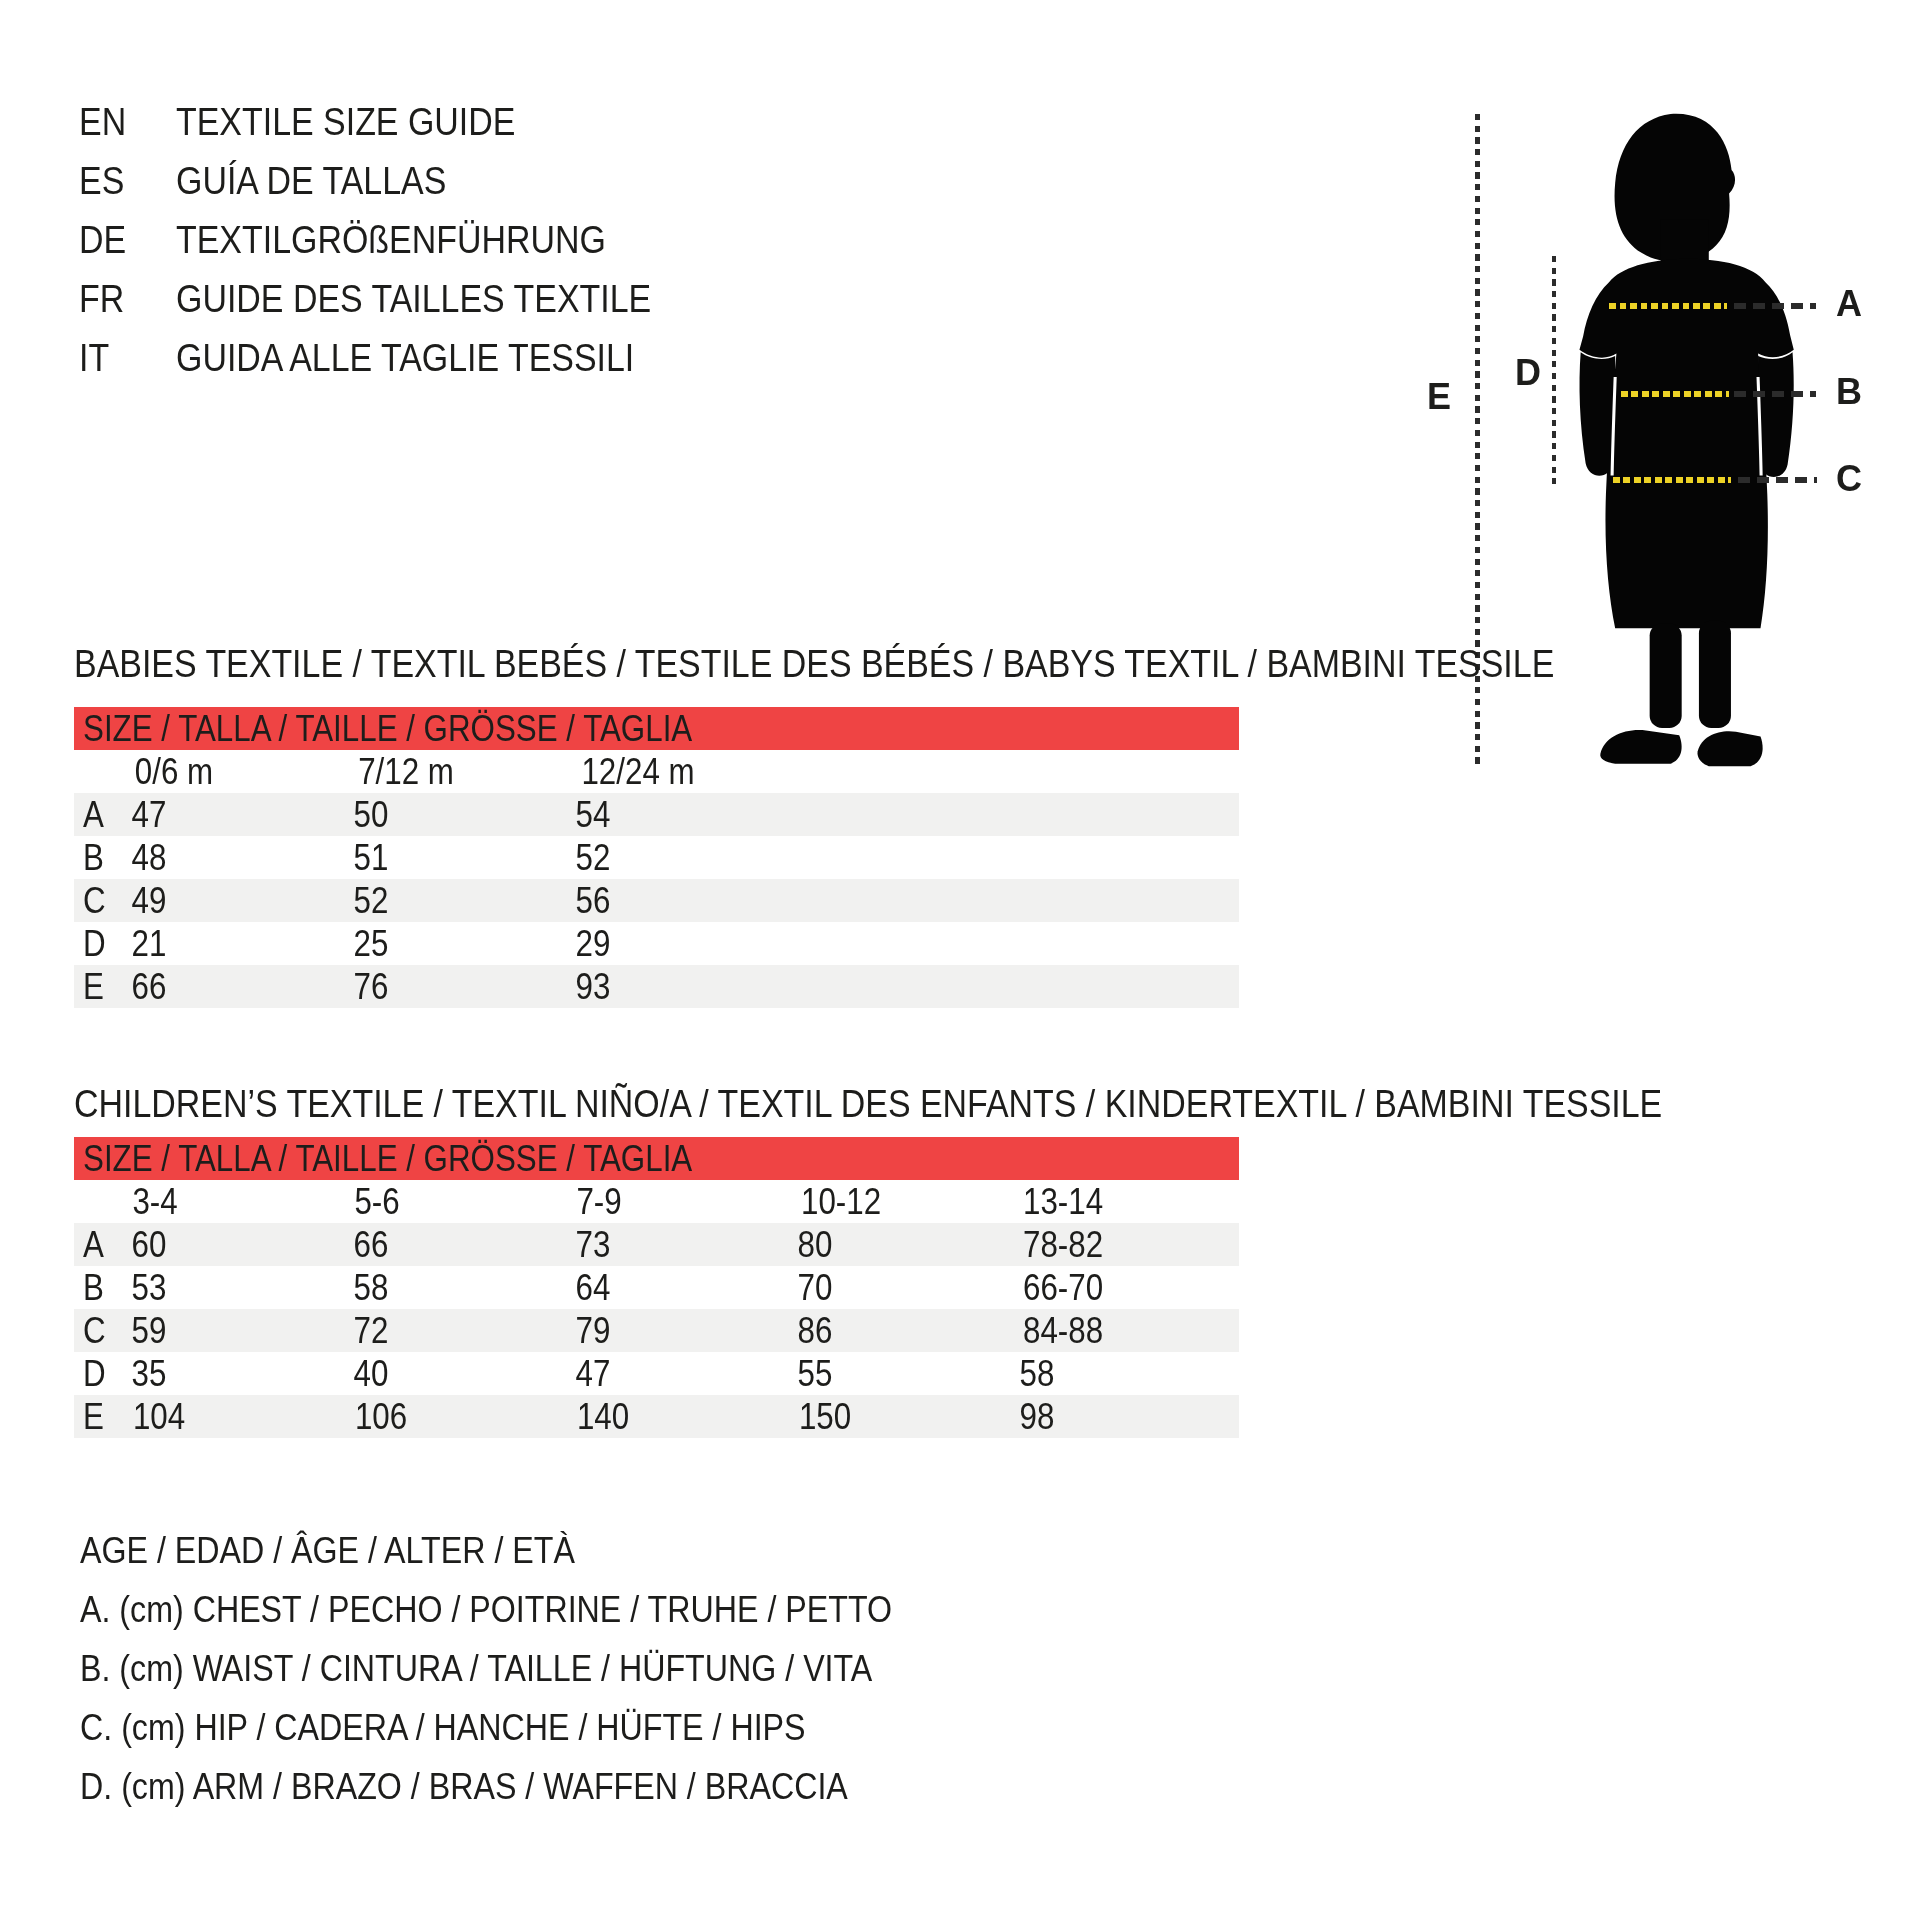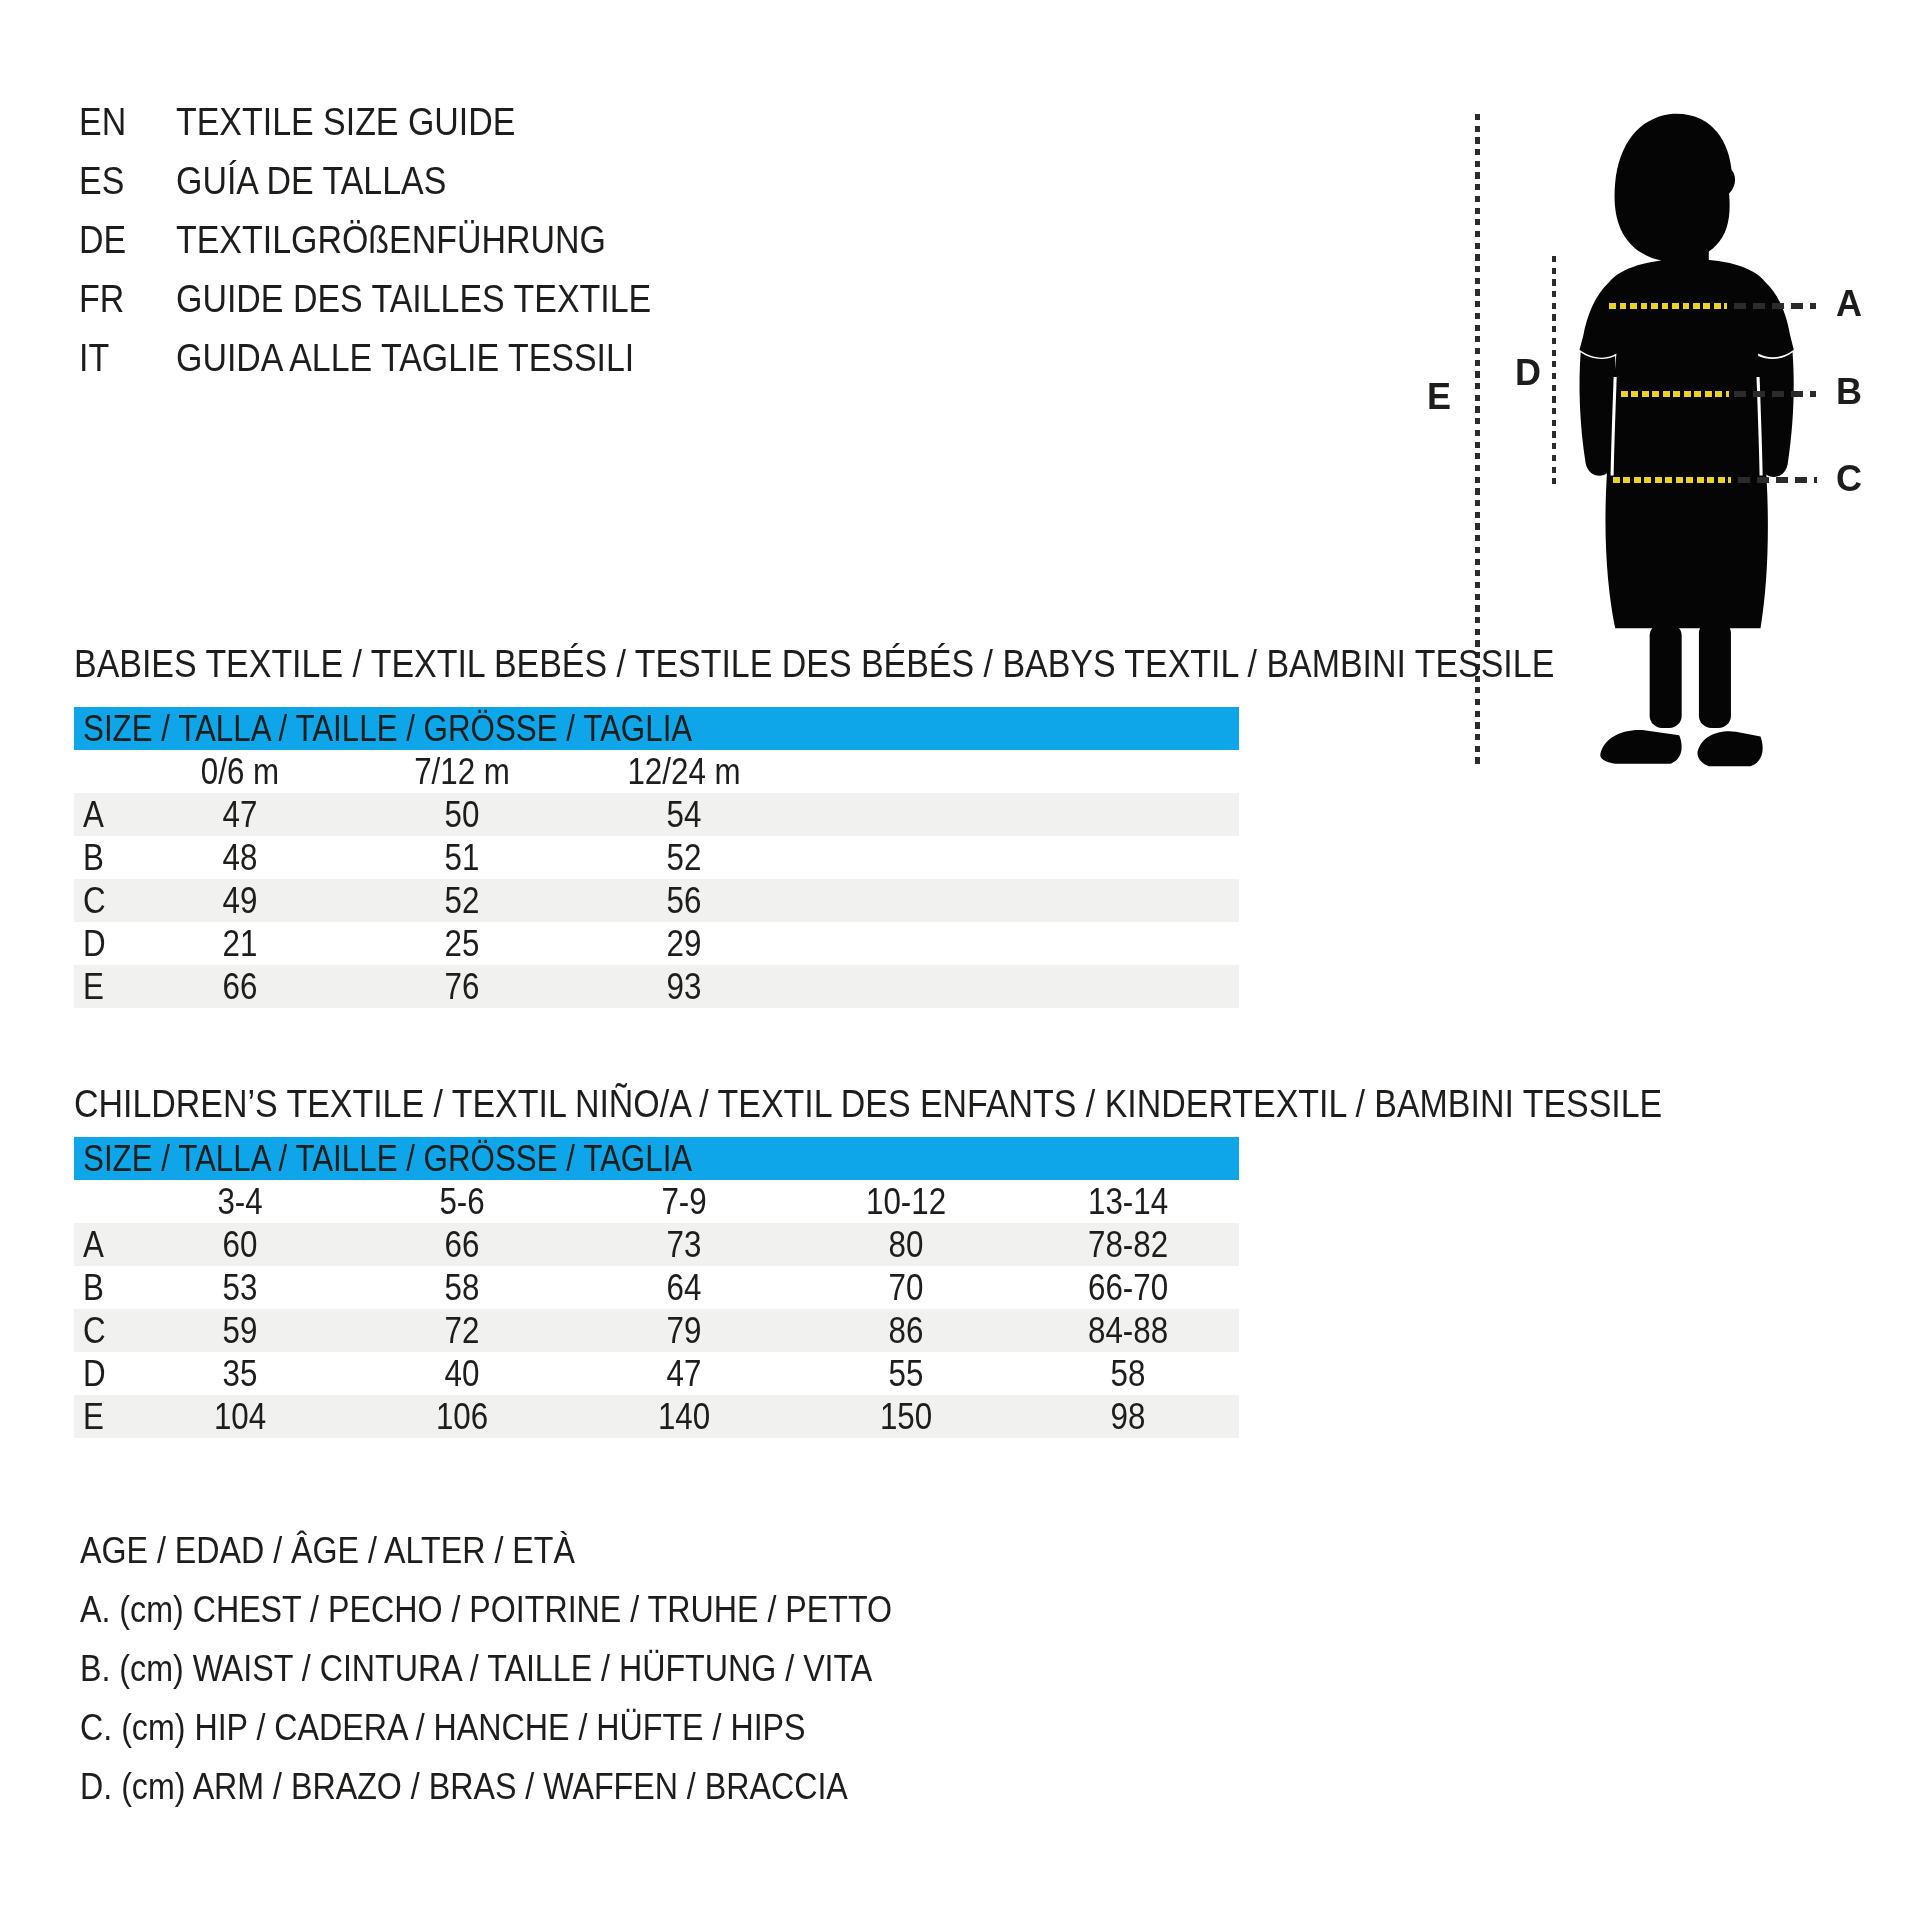--- a/index.html
+++ b/index.html
@@ -14,26 +14,26 @@
 
   
   .lang-block{position:absolute;left:79px;top:92px;}
   .lang-row{display:flex;height:59px;align-items:center;font-size:39px;}
   .lang-code{width:97px;flex:0 0 97px;}
   
   .section-title{position:absolute;left:74px;font-size:39px;}
 
   
   .size-table{position:absolute;left:74px;width:1165px;font-size:36px;}
-  .thead{height:43px;background:#0ea5e9;display:flex;align-items:center;padding-left:8.6px;box-sizing:border-box;}
+  .thead{height:43px;background:#ef4444;display:flex;align-items:center;padding-left:8.6px;box-sizing:border-box;}
   .trow{height:43px;display:flex;align-items:center;}
   .cols-row{height:43px;display:flex;align-items:center;}
   .trow.shade{background:#f1f1f0;}
   .rlabel{width:55px;flex:0 0 55px;padding-left:8.6px;box-sizing:border-box;}
-  .cell{width:222px;flex:0 0 222px;text-align:center;text-decoration:underline;}
+  .cell{width:222px;flex:0 0 222px;text-decoration:underline;}
 
   
   .legend{position:absolute;left:80px;top:1513px;font-size:37px;}
   .legend-line{height:59px;display:flex;align-items:flex-end;}
 
   
   .vdash{position:absolute;background:repeating-linear-gradient(180deg,#2b2b2b 0 6.2px,transparent 6.2px 11.7px);}
   .hdash{position:absolute;height:5.5px;}
   .hdash.yellow{background:repeating-linear-gradient(90deg,#edd226 0 6.8px,transparent 6.8px 10.5px);}
   .hdash.dark{background:repeating-linear-gradient(90deg,#2b2b2b 0 11.7px,transparent 11.7px 19px);}

